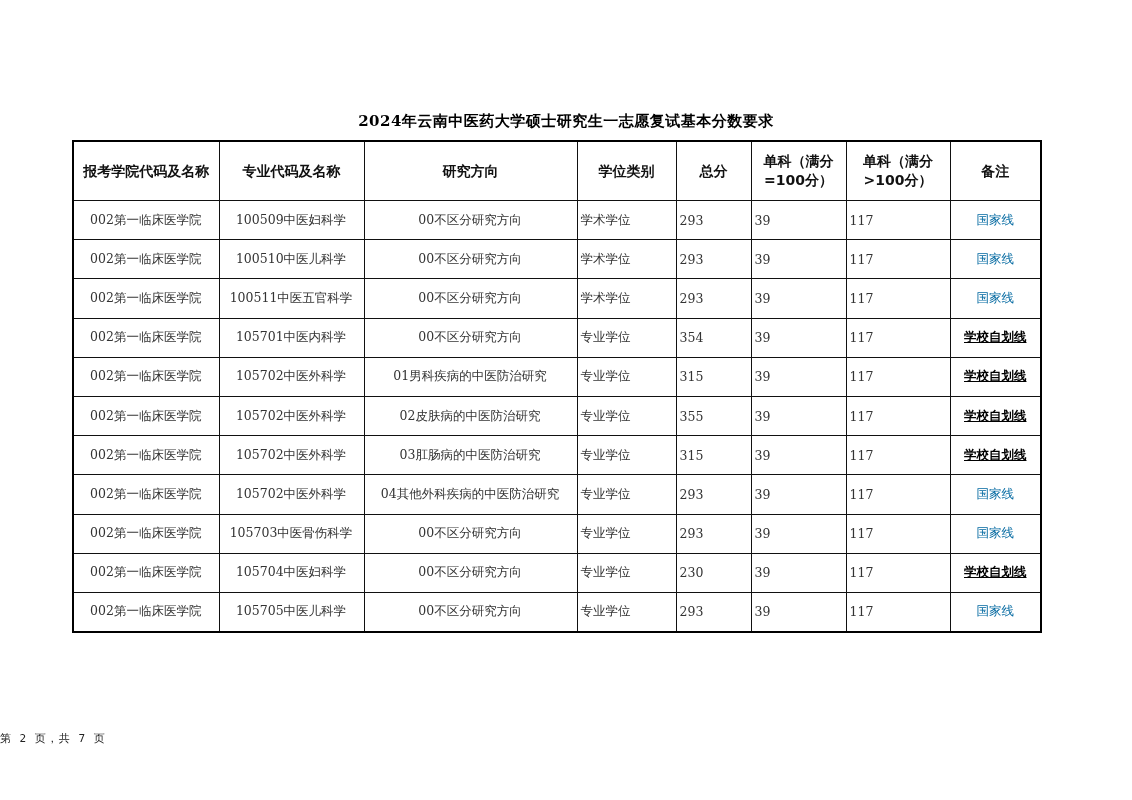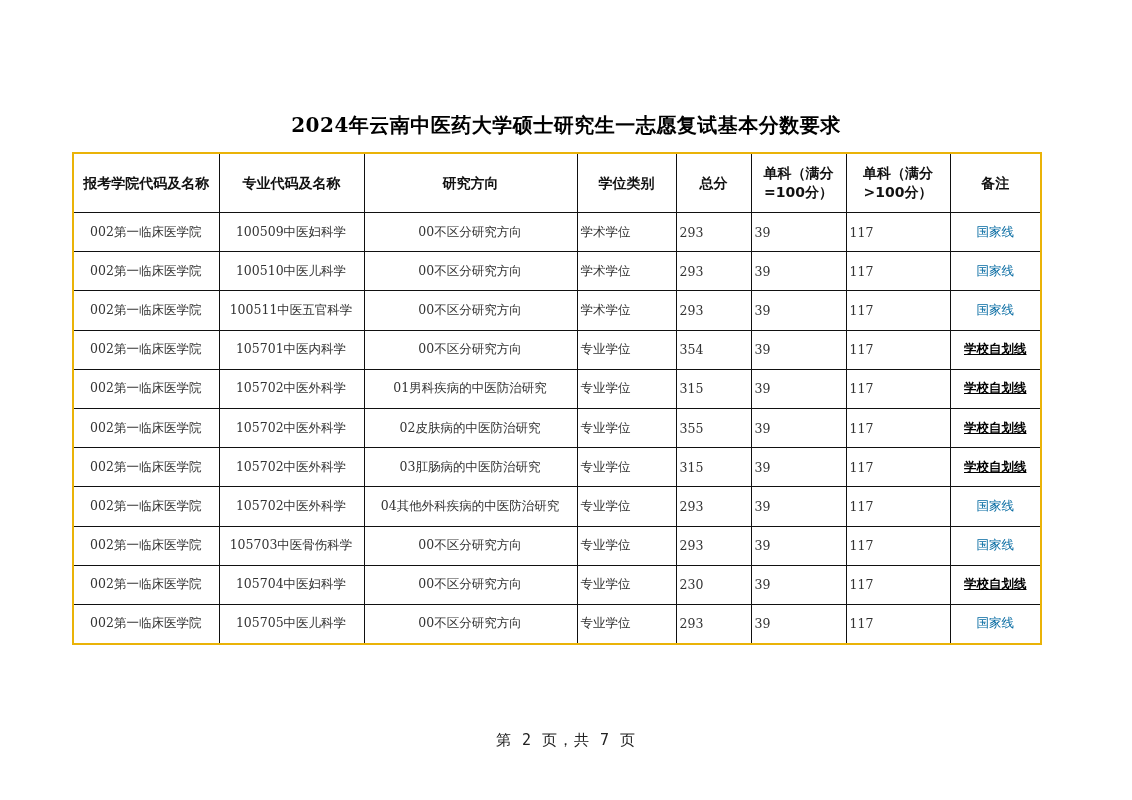--- a/index.html
+++ b/index.html
@@ -14,33 +14,33 @@
       overflow: hidden;
       font-family: "DejaVu Serif", "Liberation Serif", serif;
       color: #111;
     }
     .doc-title {
       position: absolute;
       left: 0;
       top: 112px;
       width: 1132px;
       text-align: center;
-      font-size: 20px;
+      font-size: 15px;
       font-weight: bold;
       letter-spacing: 0.5px;
       color: #000;
     }
     table.score-table {
       position: absolute;
       left: 72px;
-      top: 152px;
+      top: 140px;
       border-collapse: collapse;
       table-layout: fixed;
       width: 968px;
-      border: 2px solid #eab308;
+      border: 2px solid #000000;
     }
     .score-table th, .score-table td {
       border: 1.5px solid #111;
       padding: 0 3px;
       overflow: hidden;
       white-space: nowrap;
     }
     .score-table th {
       height: 58px;
       font-family: "DejaVu Sans", "Liberation Sans", sans-serif;
@@ -65,22 +65,21 @@
       font-weight: bold;
       color: #000;
       font-size: 12.5px;
       text-decoration: underline;
     }
     .page-footer {
       position: absolute;
       left: 0;
       top: 731px;
       width: 1132px;
-      text-align: center;
-      font-size: 15px;
+      font-size: 11px;
       color: #222;
       letter-spacing: 1px;
       font-family: "DejaVu Sans Mono", "Liberation Mono", monospace;
     }
   </style>
 </head>
 <body>
 
 <div class="doc-title">2024年云南中医药大学硕士研究生一志愿复试基本分数要求</div>
 

